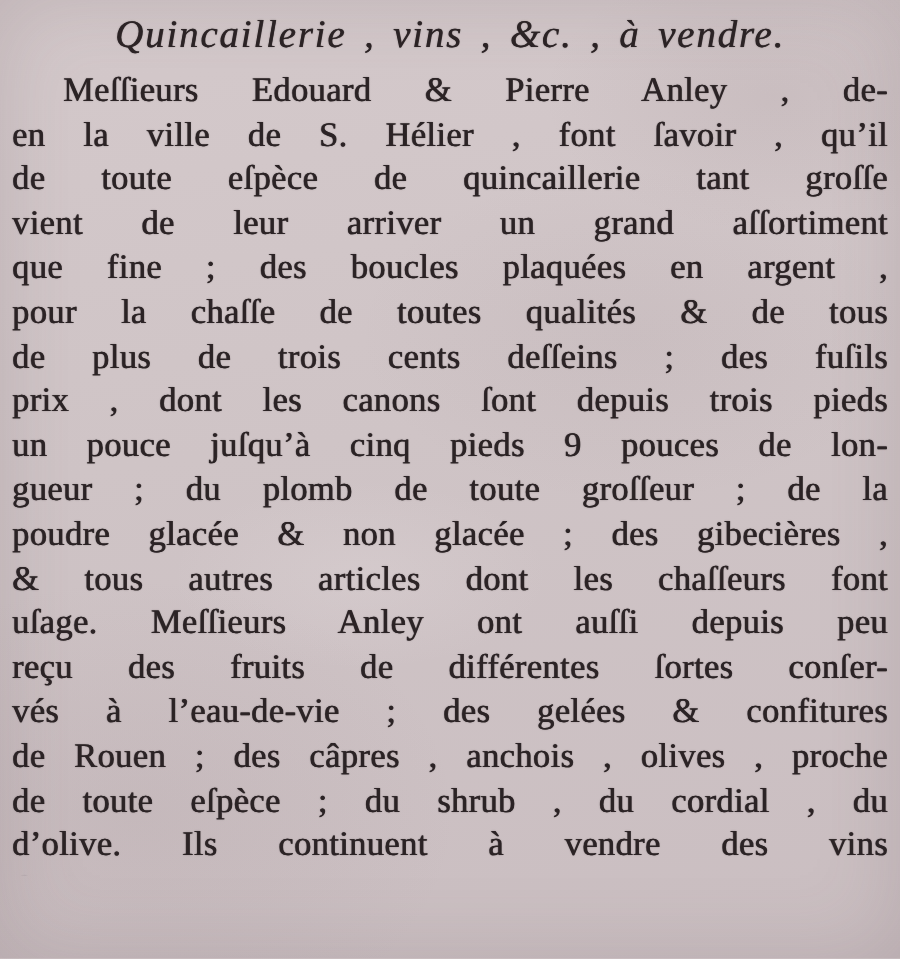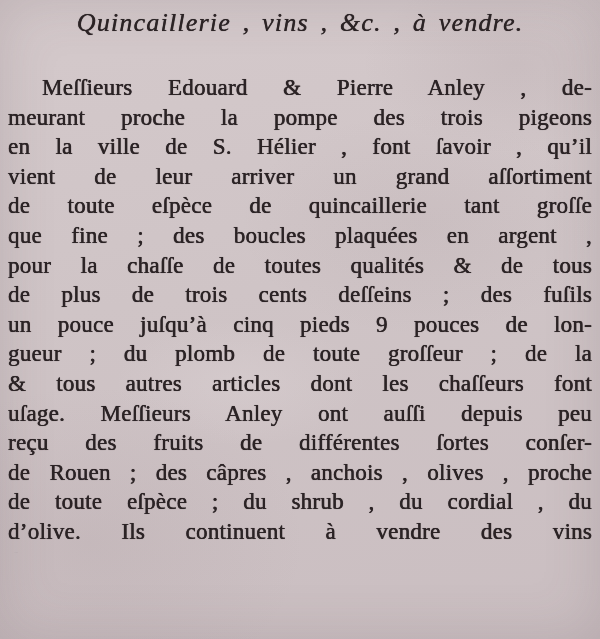--- a/index.html
+++ b/index.html
@@ -49,47 +49,48 @@
     letter-spacing: 0.25px;
     word-spacing: 2px;
     text-align: justify;
     text-align-last: justify;
     white-space: nowrap;
     overflow: visible;
     text-shadow: 0.35px 0 0 rgba(43,35,37,0.9), -0.25px 0 0 rgba(43,35,37,0.45), 0 0 1.1px rgba(43,35,37,0.4);
   }
   .line.indent {
     padding-left: 34px;
-    margin-top: 28px;
   }
   .line.partial {
     height: 6px;
     overflow: hidden;
     text-align-last: left;
     opacity: 0.85;
   }
 </style>
 </head>
 <body>
 
 <div class="page">
   <div class="headline">Quincaillerie , vins , &amp;c. , à vendre.</div>
 
   <div class="bodytext">
     <div class="line indent">Meſſieurs Edouard &amp; Pierre Anley , de-</div>
-    <div class="line">meurant proche la pompe des trois pigeons</div>
     <div class="line">en la ville de S. Hélier , font ſavoir , qu’il</div>
+    <div class="line">de toute eſpèce de quincaillerie tant groſſe</div>
     <div class="line">vient de leur arriver un grand aſſortiment</div>
-    <div class="line">de toute eſpèce de quincaillerie tant groſſe</div>
     <div class="line">que fine ; des boucles plaquées en argent ,</div>
     <div class="line">pour la chaſſe de toutes qualités &amp; de tous</div>
     <div class="line">de plus de trois cents deſſeins ; des fuſils</div>
+    <div class="line">prix , dont les canons ſont depuis trois pieds</div>
     <div class="line">un pouce juſqu’à cinq pieds 9 pouces de lon-</div>
     <div class="line">gueur ; du plomb de toute groſſeur ; de la</div>
+    <div class="line">poudre glacée &amp; non glacée ; des gibecières ,</div>
     <div class="line">&amp; tous autres articles dont les chaſſeurs font</div>
     <div class="line">uſage.  Meſſieurs Anley ont auſſi depuis peu</div>
     <div class="line">reçu des fruits de différentes ſortes conſer-</div>
+    <div class="line">vés à l’eau-de-vie ; des gelées &amp; confitures</div>
     <div class="line">de Rouen ; des câpres , anchois , olives , proche</div>
     <div class="line">de toute eſpèce ; du shrub , du cordial , du</div>
     <div class="line">d’olive.  Ils continuent à vendre des vins</div>
     <div class="line partial">de Cognac</div>
   </div>
 </div>
 
 </body></html>

